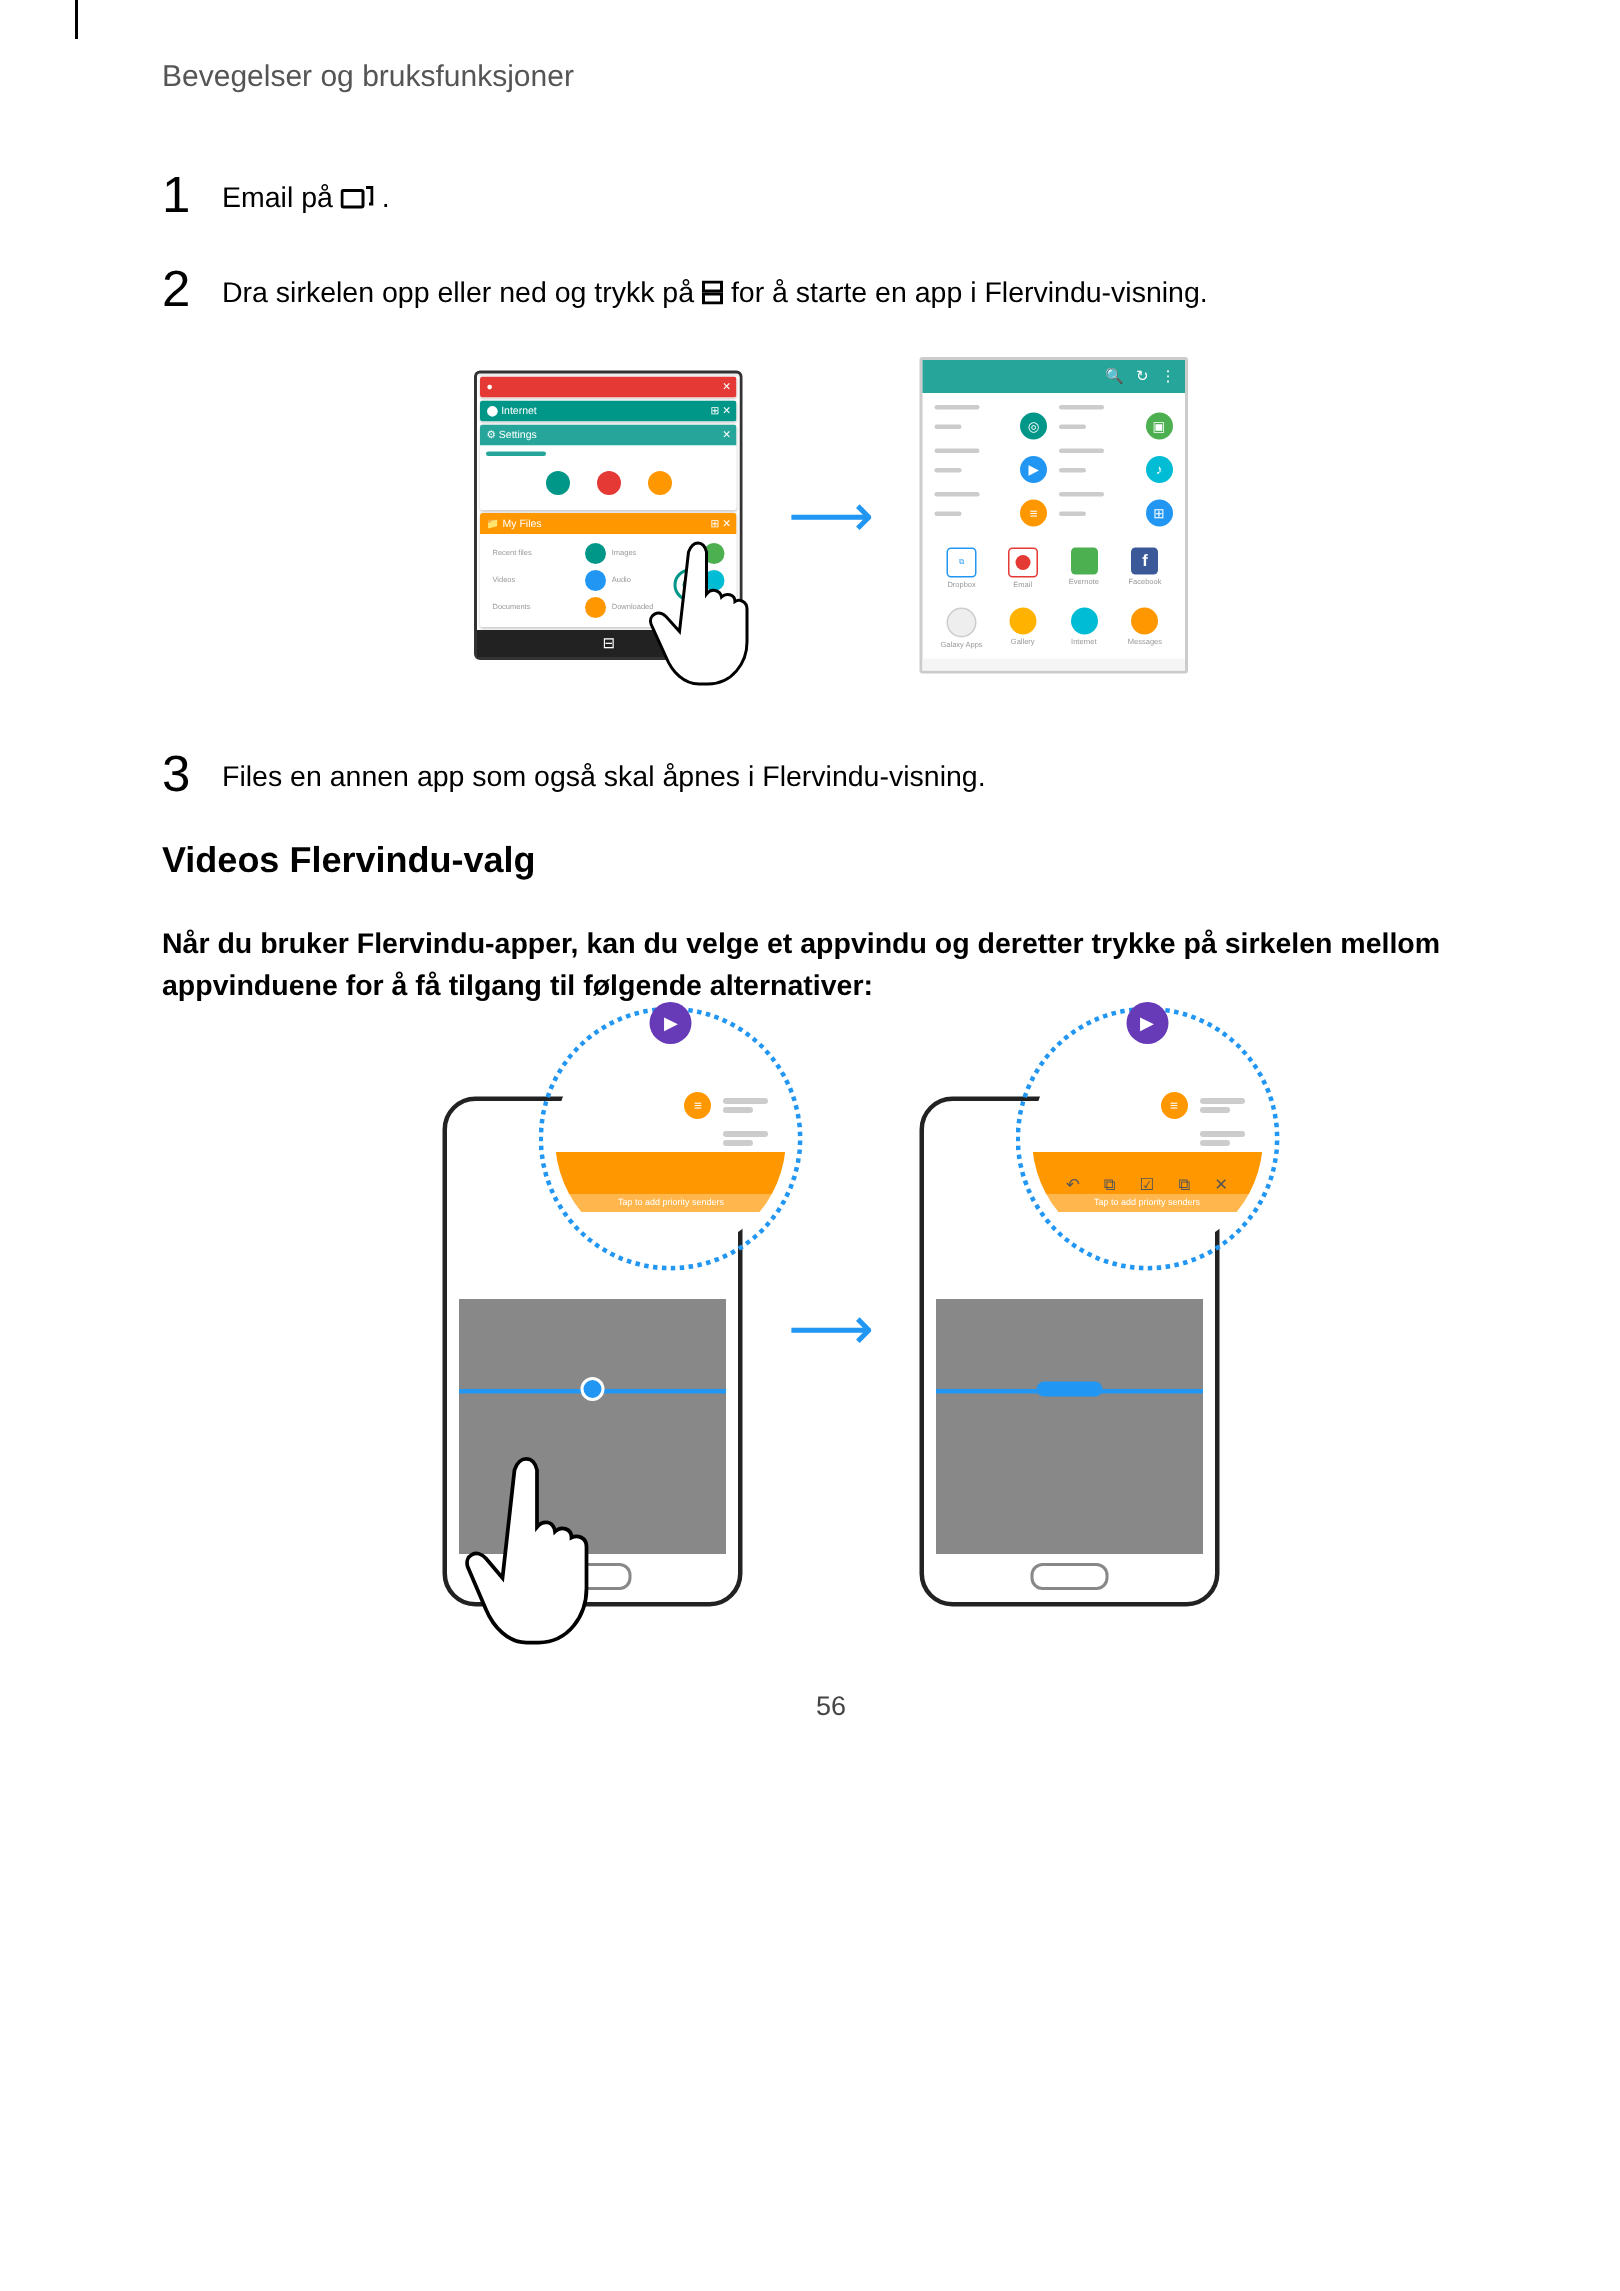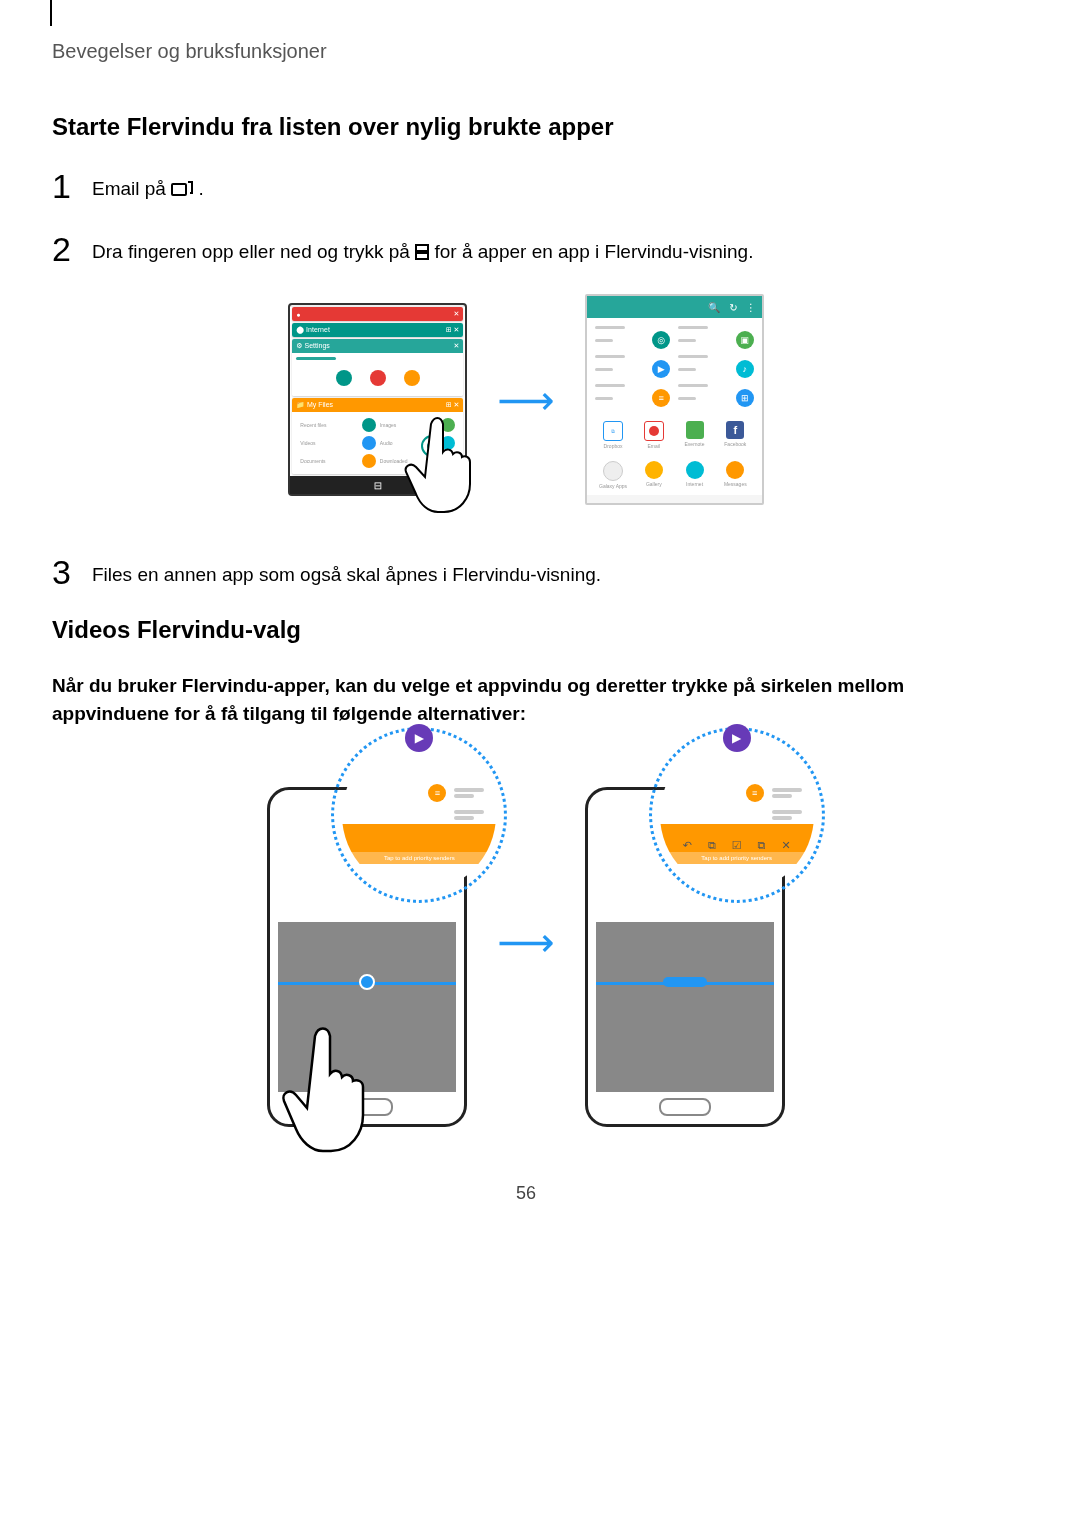--- a/index.html
+++ b/index.html
@@ -4,21 +4,21 @@
 <style>
   body {
     margin: 0;
     padding: 0;
     font-family: Arial, Helvetica, sans-serif;
     background: #fff;
     color: #000;
     width: 1080px;
   }
   .page {
-    padding: 40px 80px 40px 52px;
+    padding: 40px 80px 40px 108px;
     position: relative;
   }
   .left-tick {
     position: absolute;
     left: 50px;
     top: 0;
     width: 2px;
     height: 26px;
     background: #000;
   }
@@ -269,47 +269,46 @@
   }
 </style>
 </head>
 <body>
 
 <div class="page">
   <div class="left-tick"></div>
 
   <div class="header">Bevegelser og bruksfunksjoner</div>
 
-  <h2 class="section">Starte Flervindu fra listen over nylig brukte apper</h2>
 
   <div class="step">
     <div class="step-num">1</div>
     <div class="step-text">
       <span>Email på </span>
       <span class="inline-icon">
         <svg width="22" height="16" viewBox="0 0 22 16">
           <rect x="1" y="3" width="14" height="11" rx="1" fill="none" stroke="#000" stroke-width="2"></rect>
           <path d="M17 1 h4 v11 h-2" fill="none" stroke="#000" stroke-width="2"></path>
         </svg>
       </span>
       <span>.</span>
     </div>
   </div>
 
   <div class="step">
     <div class="step-num">2</div>
     <div class="step-text">
-      <span>Dra fingeren opp eller ned og trykk på </span>
+      <span>Dra sirkelen opp eller ned og trykk på </span>
       <span class="inline-icon">
         <svg width="14" height="16" viewBox="0 0 14 16">
           <rect x="1" y="1" width="12" height="6" fill="none" stroke="#000" stroke-width="2"></rect>
           <rect x="1" y="9" width="12" height="6" fill="none" stroke="#000" stroke-width="2"></rect>
         </svg>
       </span>
-      <span> for å apper en app i Flervindu-visning.</span>
+      <span> for å starte en app i Flervindu-visning.</span>
     </div>
   </div>
 
   <div class="figure-row">
 
     <div class="tab-mock">
       <div class="tab-screen">
         <div class="card">
             <div class="card-hdr hdr-red">
               <span>●</span>

